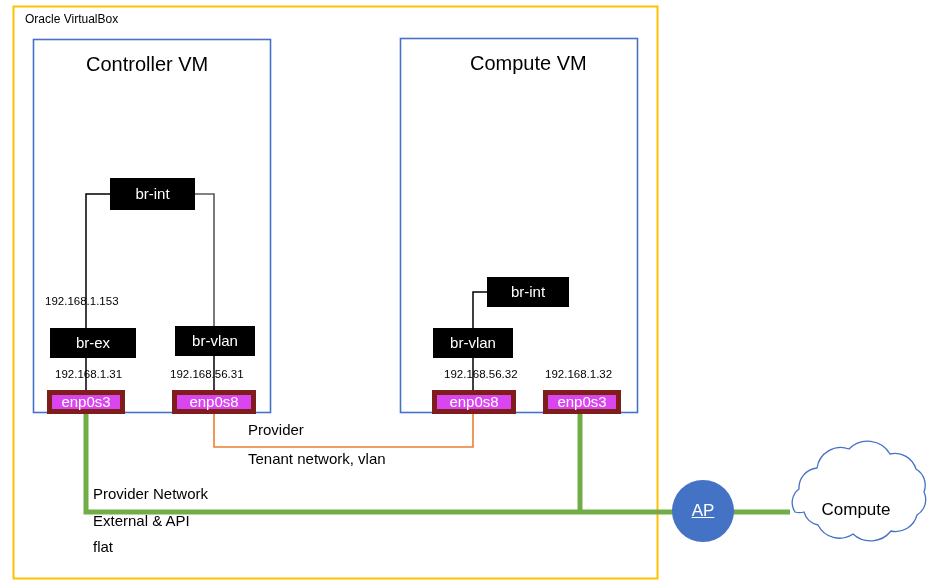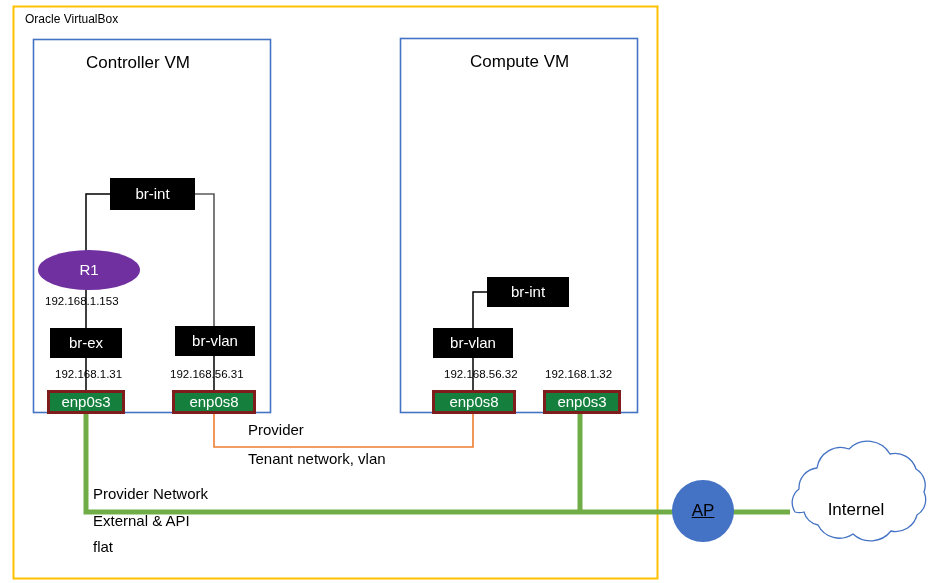--- a/index.html
+++ b/index.html
@@ -35,48 +35,48 @@
     line-height: 1.05;
   }
   
   .bridge {
     background: #000000;
     color: #ffffff;
     font-size: 15px;
   }
   
   .iface {
-    background: #15803d;
-    border: 3px solid #7f1d1d;
+    background: #d946ef;
+    border: 5px solid #7f1d1d;
     color: #ffffff;
     font-size: 15px;
   }
   
   .router {
     background: #7030a0;
     color: #ffffff;
     border-radius: 50%;
     font-size: 15px;
   }
   
   .ap {
     background: #4472c4;
-    color: #000000;
+    color: #ffffff;
     border-radius: 50%;
     font-size: 17px;
     text-decoration: underline;
   }
   
   .txt {
     position: absolute;
     color: #000000;
     white-space: nowrap;
   }
   .ip-label { font-size: 11.5px; }
-  .vm-title { font-size: 17px; }
+  .vm-title { font-size: 20px; }
   .outer-title { font-size: 12px; background: #ffffff; padding: 0 3px; }
   .net-label { font-size: 15px; }
   .cloud-label {
     position: absolute;
     font-size: 17px;
     color: #000000;
     white-space: nowrap;
   }
 </style>
 </head>
@@ -127,25 +127,24 @@
              a16,16 0 0,1 -9,0 Z" fill="#ffffff" stroke="#4472c4" stroke-width="1.3"></path>
   </svg>
 
   <div class="txt outer-title" style="left:22px; top:12px;">Oracle VirtualBox</div>
 
   <div class="txt vm-title" style="left:86px; top:53px;">Controller VM</div>
   <div class="txt vm-title" style="left:455px; top:52px;margin-left:15px;">Compute VM</div>
 
   <div class="node bridge" style="left:110px; top:178px; width:85px; height:32px;">br-int</div>
 
-  <div class="node router" style="left:38px; top:250px; width:102px; height:40px;">R1</div>
 
   <div class="txt ip-label" style="left:45px; top:295px;">192.168.1.153</div>
 
-  <div class="node bridge" style="left:50px; top:328px; width:72px; height:30px;">br-ex</div>
+  <div class="node bridge" style="left:50px; top:328px; width:86px; height:30px;">br-ex</div>
 
   <div class="node bridge" style="left:175px; top:326px; width:80px; height:30px;">br-vlan</div>
 
   <div class="txt ip-label" style="left:45px; top:368px;margin-left:10px;">192.168.1.31</div>
 
   <div class="txt ip-label" style="left:170px; top:368px;">192.168.56.31</div>
 
   <div class="node iface" style="left:47px; top:390px; width:78px; height:24px;">enp0s3</div>
 
   <div class="node iface" style="left:172px; top:390px; width:84px; height:24px;">enp0s8</div>
@@ -167,15 +166,15 @@
   <div class="txt net-label" style="left:248px; top:450px;">Tenant network, vlan</div>
 
   <div class="txt net-label" style="left:93px; top:485px;">Provider  Network</div>
 
   <div class="txt net-label" style="left:93px; top:512px;">External  &amp;  API</div>
 
   <div class="txt net-label" style="left:93px; top:538px;">flat</div>
 
   <div class="node ap" style="left:672px; top:480px; width:62px; height:62px;">AP</div>
 
-  <div class="cloud-label" style="left:798px; top:500px; width:116px; text-align:center;">Internel</div>
+  <div class="cloud-label" style="left:798px; top:500px; width:116px; text-align:center;">Compute</div>
 
 </div>
 
 </body></html>

